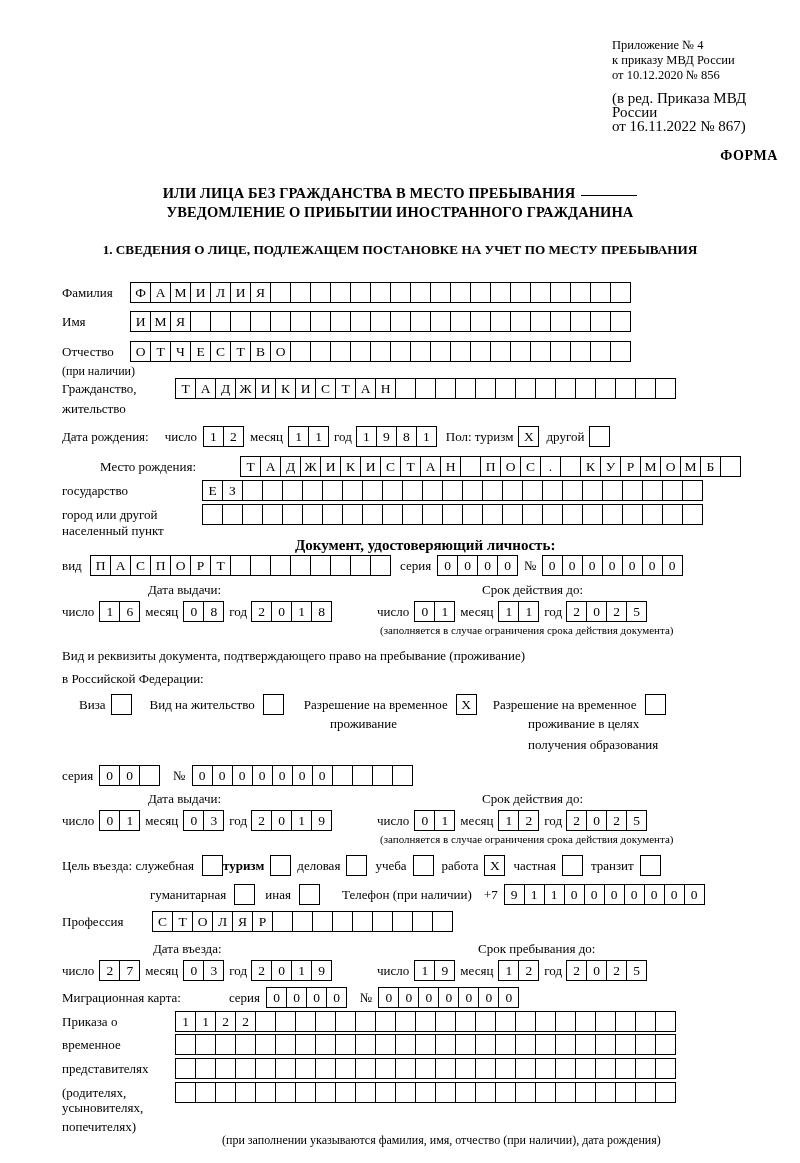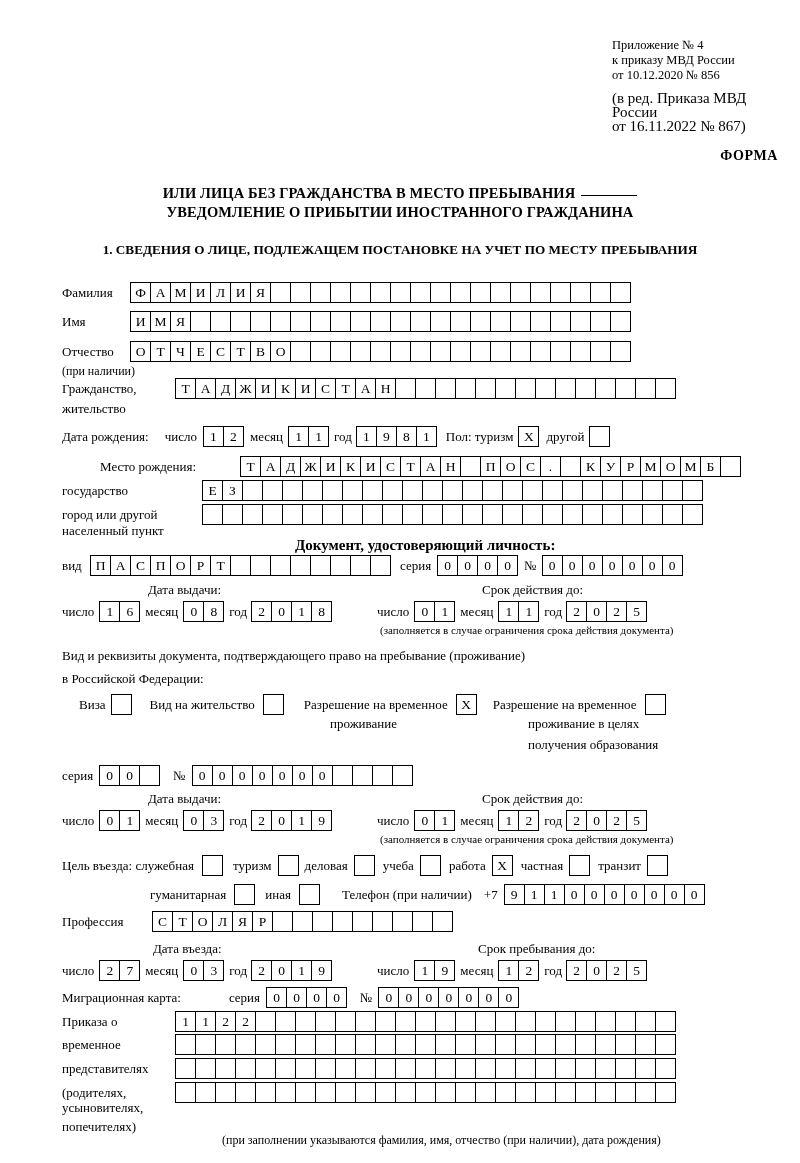--- a/index.html
+++ b/index.html
@@ -577,21 +577,21 @@
         <span class="cell">2</span>
         <span class="cell">5</span>
       </span>
   </div>
 
   <div class="center-note" style="left:380px; top:833px;">(заполняется в случае ограничения срока действия документа)</div>
 
   <div class="row" style="left:62px; top:855px;align-items:center;">
     <span class="lbl">Цель въезда: служебная</span>
     <span class="box" style="margin-left:8px;"></span>
-    <span class="lbl" style="margin-left:10px;">туризм</span>
+    <span class="lbl" style="font-weight:bold;">туризм</span>
     <span class="box" style="margin-left:6px;"></span>
     <span class="lbl" style="margin-left:6px;">деловая</span>
     <span class="box" style="margin-left:6px;"></span>
     <span class="lbl" style="margin-left:8px;">учеба</span>
     <span class="box" style="margin-left:6px;"></span>
     <span class="lbl" style="margin-left:8px;">работа</span>
     <span class="box" style="margin-left:6px;">X</span>
     <span class="lbl" style="margin-left:8px;">частная</span>
     <span class="box" style="margin-left:6px;"></span>
     <span class="lbl" style="margin-left:8px;">транзит</span>

